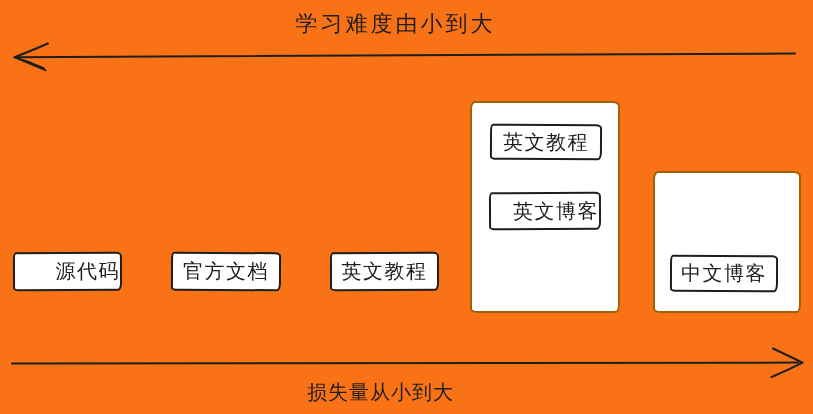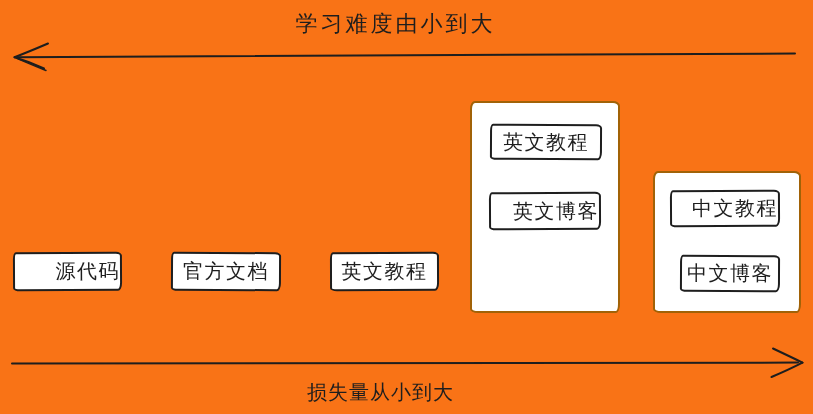--- a/index.html
+++ b/index.html
@@ -101,23 +101,20 @@
   <div class="sketch-group" style="left:470px; top:101px; width:150px; height:212px;">
     <div class="sketch-box r2" style="left:18px; top:21px; width:112px; height:36px;">
       <span>英文教程</span>
     </div>
     <div class="sketch-box r1" style="left:17px; top:89px; width:112px; height:38px;">
       <span>英文博客</span>
     </div>
   </div>
 
   <div class="sketch-group" style="left:653px; top:171px; width:148px; height:142px;">
-    <div class="sketch-box r1" style="left:15px; top:17px; width:110px; height:37px;">
-      <span>中文教程</span>
-    </div>
-    <div class="sketch-box r2" style="left:15px; top:82px; width:100px; height:37px;margin-left:10px;">
+    <div class="sketch-box r2" style="left:15px; top:82px; width:108px; height:37px;">
       <span>中文博客</span>
     </div>
   </div>
 
   <div class="axis-label bottom">损失量从小到大</div>
 
 </div>
 
 </body></html>

